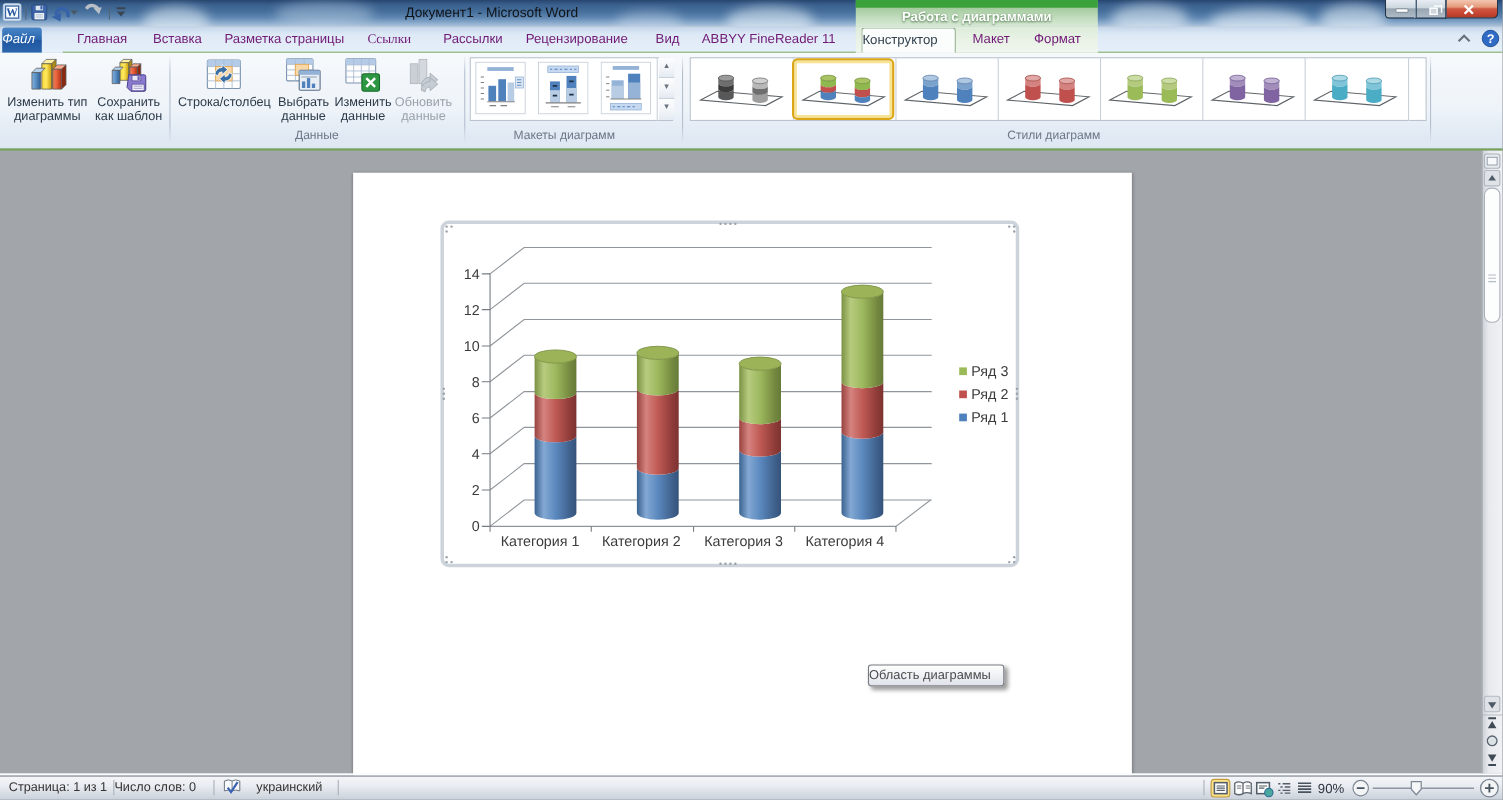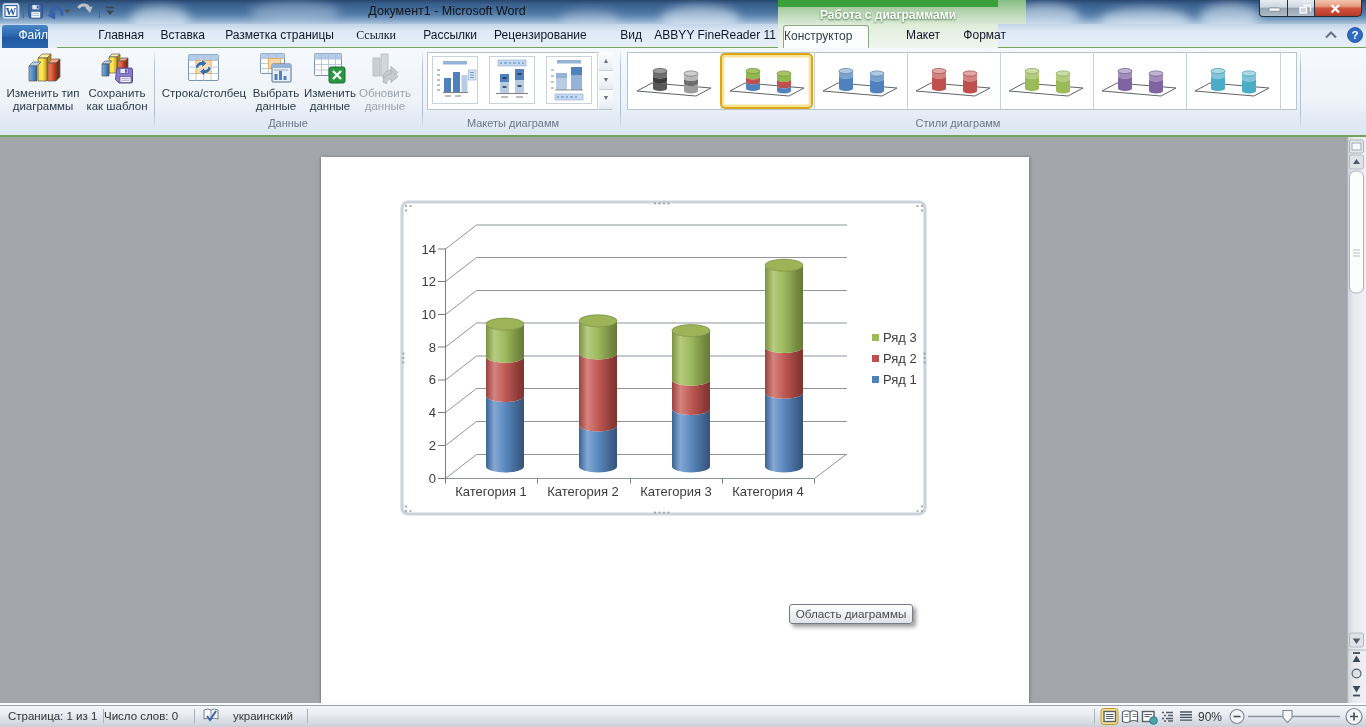--- a/index.html
+++ b/index.html
@@ -15,27 +15,27 @@
   .wbtn{height:17px;border:1px solid #20303f;border-top:none;box-sizing:border-box;
     background:linear-gradient(#e7edf3 0%,#cdd6de 45%,#97a5b2 50%,#b0bcc7 100%);color:#fff;
     position:relative;}
   .wbtn.min{width:29px;border-radius:0 0 0 4px;}
   .wbtn.max{width:27px;border-left:none;}
   .wbtn.cls{width:47px;border-left:none;border-radius:0 0 5px 0;
     background:linear-gradient(#f3c6b0 0%,#e59a7c 40%,#cf5843 50%,#c94936 70%,#b13a28 100%);}
   
   #tabrow{left:0;top:24px;width:1366px;height:24px;
     background:linear-gradient(#c3d4e9 0%,#dde9f6 30%,#e7f0fa 100%);}
-  .tab{position:absolute;top:28px;height:19px;font-size:12px;color:#0f172a;text-align:right;margin-left:16px;}
-  #filetab{left:2px;top:25px;width:46px;height:23px;border-radius:3px 3px 0 0;
+  .tab{position:absolute;top:28px;height:19px;font-size:12px;color:#701a75;text-align:left;}
+  #filetab{left:2px;top:25px;width:36px;height:23px;border-radius:3px 3px 0 0;
     background:linear-gradient(#4a86c6 0%,#2764ad 50%,#1f57a0 51%,#2a66ad 100%);
-    color:#fff;font-size:12px;text-align:right;line-height:21px;}
+    color:#fff;font-size:12px;text-align:left;line-height:21px;font-style:italic;}
   #greenline1{left:57px;top:46.5px;width:1309px;height:1.5px;background:#74a455;}
   
-  #ctxhead{left:778px;top:0;width:248px;height:24px;
+  #ctxhead{left:778px;top:0;width:220px;height:24px;
     background:linear-gradient(#85bd81 0%,#a8cda3 35%,#c8e0c4 75%,#d8e9d5 100%);}
   #ctxhead .strip{position:absolute;left:0;top:0;width:220px;height:7px;background:#3ba13a;}
   #ctxhead .t{position:absolute;left:0;top:8px;width:220px;text-align:center;font-size:12px;font-weight:bold;color:#fff;text-shadow:0 1px 2px rgba(30,80,30,.8);}
   #ctxunder{left:778px;top:24px;width:220px;height:24px;
     background:linear-gradient(#ddecd9 0%,#eaf3e8 60%,#f0f6ee 100%);}
   #activetab{left:783px;top:25px;width:86px;height:23px;background:#fafdfb;
     border:1px solid #8ba884;border-bottom:none;border-radius:3px 3px 0 0;
     font-size:12px;color:#33424f;text-align:left;line-height:20px;box-sizing:border-box;}
   
   #ribbon{left:0;top:48px;width:1366px;height:87px;
@@ -50,21 +50,21 @@
     background:linear-gradient(#fdfdfe,#eef2f7 70%,#e4eaf2);color:#68737f;font-size:7px;text-align:center;line-height:18px;}
   .gs.a{margin-top:0;}
   .gs.c{line-height:15px;border-bottom:none;}
   
   #docarea{left:0;top:137px;width:1366px;height:566px;background:#a2a6ab;overflow:hidden;}
   #page{position:absolute;left:321px;top:20px;width:708px;height:553px;background:#fff;box-shadow:1px 0 3px rgba(0,0,0,.25), -1px 1px 2px rgba(0,0,0,.18);}
   
   #tooltip{left:789px;top:604px;width:122px;height:18px;border:1px solid #777b82;border-radius:3px;
     background:linear-gradient(#ffffff,#eceef2 60%,#dfe2e9 100%);
     box-shadow:3px 3px 4px rgba(0,0,0,.4);
-    font-size:11.7px;color:#4b4b4b;text-align:center;line-height:17px;}
+    font-size:11.7px;color:#4b4b4b;line-height:17px;}
   
   #statusbar{left:0;top:705px;width:1366px;height:22px;
     background:linear-gradient(#f4f6f8 0%,#e9ecf1 40%,#d2d8e0 85%,#c9d0d9 100%);
     border-top:1px solid #9aa1ab;box-sizing:border-box;font-size:11.5px;color:#333;}
   .ssep{position:absolute;top:709px;width:1px;height:14px;background:#aab1ba;}
   .stext{position:absolute;top:710px;font-size:11.5px;color:#333;}
   #docarea{left:0;top:137px;width:1366px;height:568px;}
   #vscroll{position:absolute;left:1347px;top:137px;width:19px;height:566px;
     background:linear-gradient(90deg,#cfd3d9,#e8eaee 30%,#f0f1f4);border-left:1px solid #b0b5bc;box-sizing:border-box;}
 </style>

